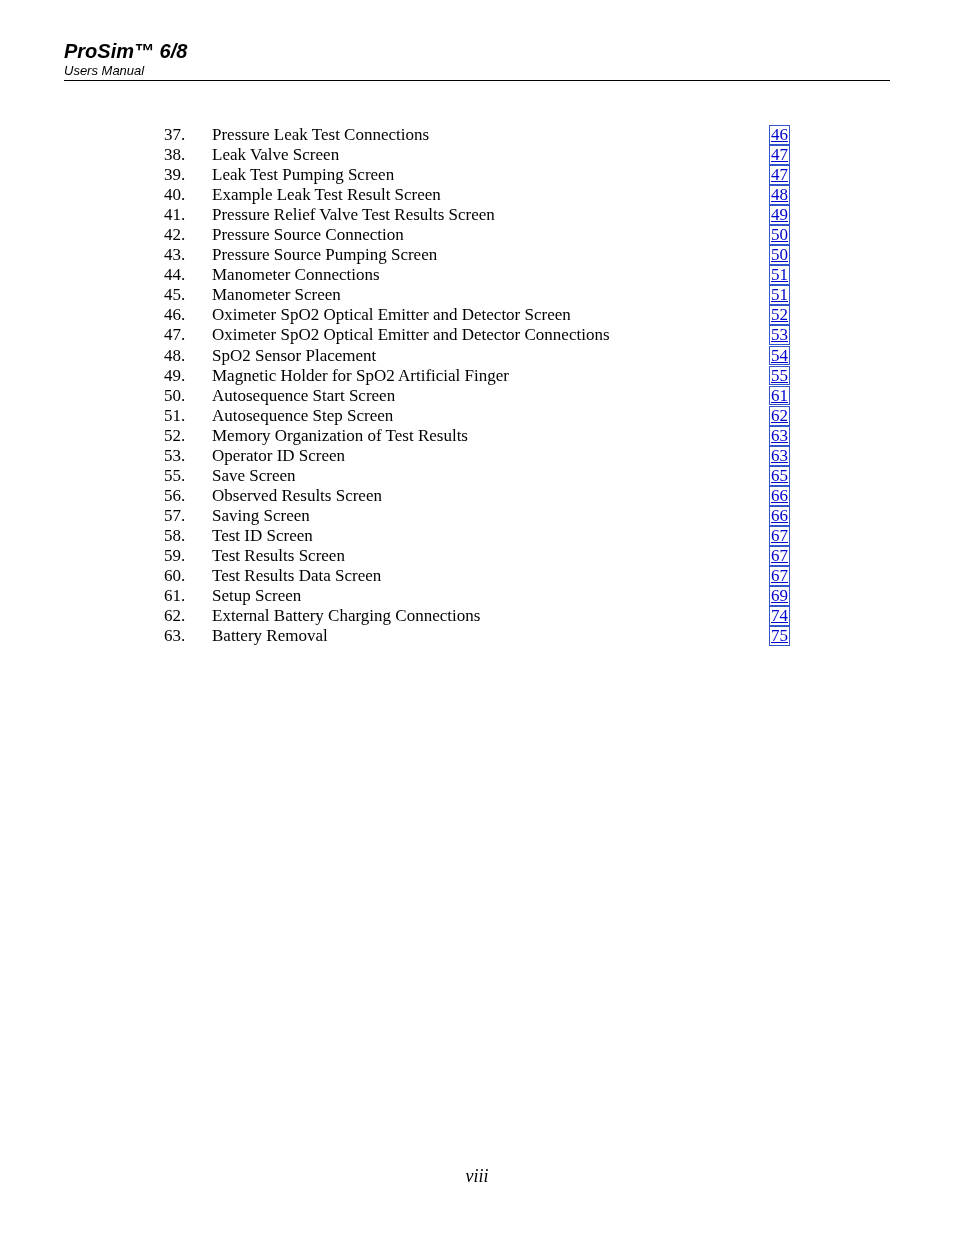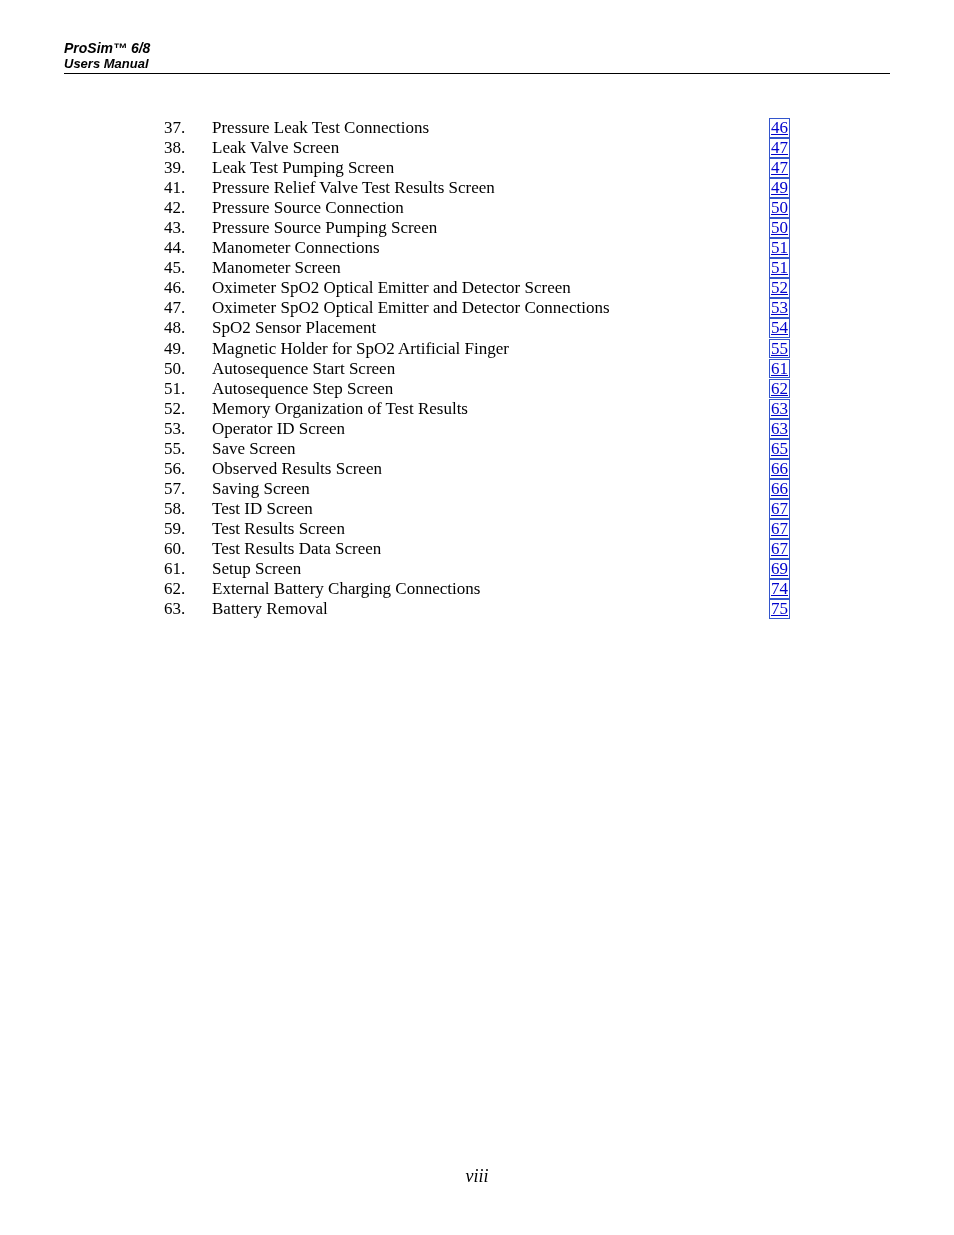--- a/index.html
+++ b/index.html
@@ -18,28 +18,27 @@
       padding: 40px 64px 40px 64px;
     }
     .header {
       border-bottom: 1.5px solid #000;
       padding-bottom: 2px;
       margin-bottom: 44px;
     }
     .header-title {
       font-style: italic;
       font-weight: bold;
-      font-size: 14px;
+      font-size: 20px;
       font-family: Arial, Helvetica, sans-serif;
     }
     .header-subtitle {
       font-style: italic;
       font-size: 13px;
       font-family: Arial, Helvetica, sans-serif;
-      font-weight: bold;
     }
     .toc {
       padding-left: 100px;
       padding-right: 100px;
     }
     .toc-row {
       display: flex;
       align-items: baseline;
       font-size: 17px;
       line-height: 1.18;
@@ -117,20 +116,26 @@
         <span class="toc-leader"></span>
         <span class="toc-page"><a href="#">47</a></span>
       </div>
       <div class="toc-row">
         <span class="toc-num">39.</span>
         <span class="toc-title">Leak Test Pumping Screen</span>
         <span class="toc-leader"></span>
         <span class="toc-page"><a href="#">47</a></span>
       </div>
       <div class="toc-row">
+        <span class="toc-num">40.</span>
+        <span class="toc-title">Example Leak Test Result Screen</span>
+        <span class="toc-leader"></span>
+        <span class="toc-page"><a href="#">48</a></span>
+      </div>
+      <div class="toc-row">
         <span class="toc-num">41.</span>
         <span class="toc-title">Pressure Relief Valve Test Results Screen</span>
         <span class="toc-leader"></span>
         <span class="toc-page"><a href="#">49</a></span>
       </div>
       <div class="toc-row">
         <span class="toc-num">42.</span>
         <span class="toc-title">Pressure Source Connection</span>
         <span class="toc-leader"></span>
         <span class="toc-page"><a href="#">50</a></span>

